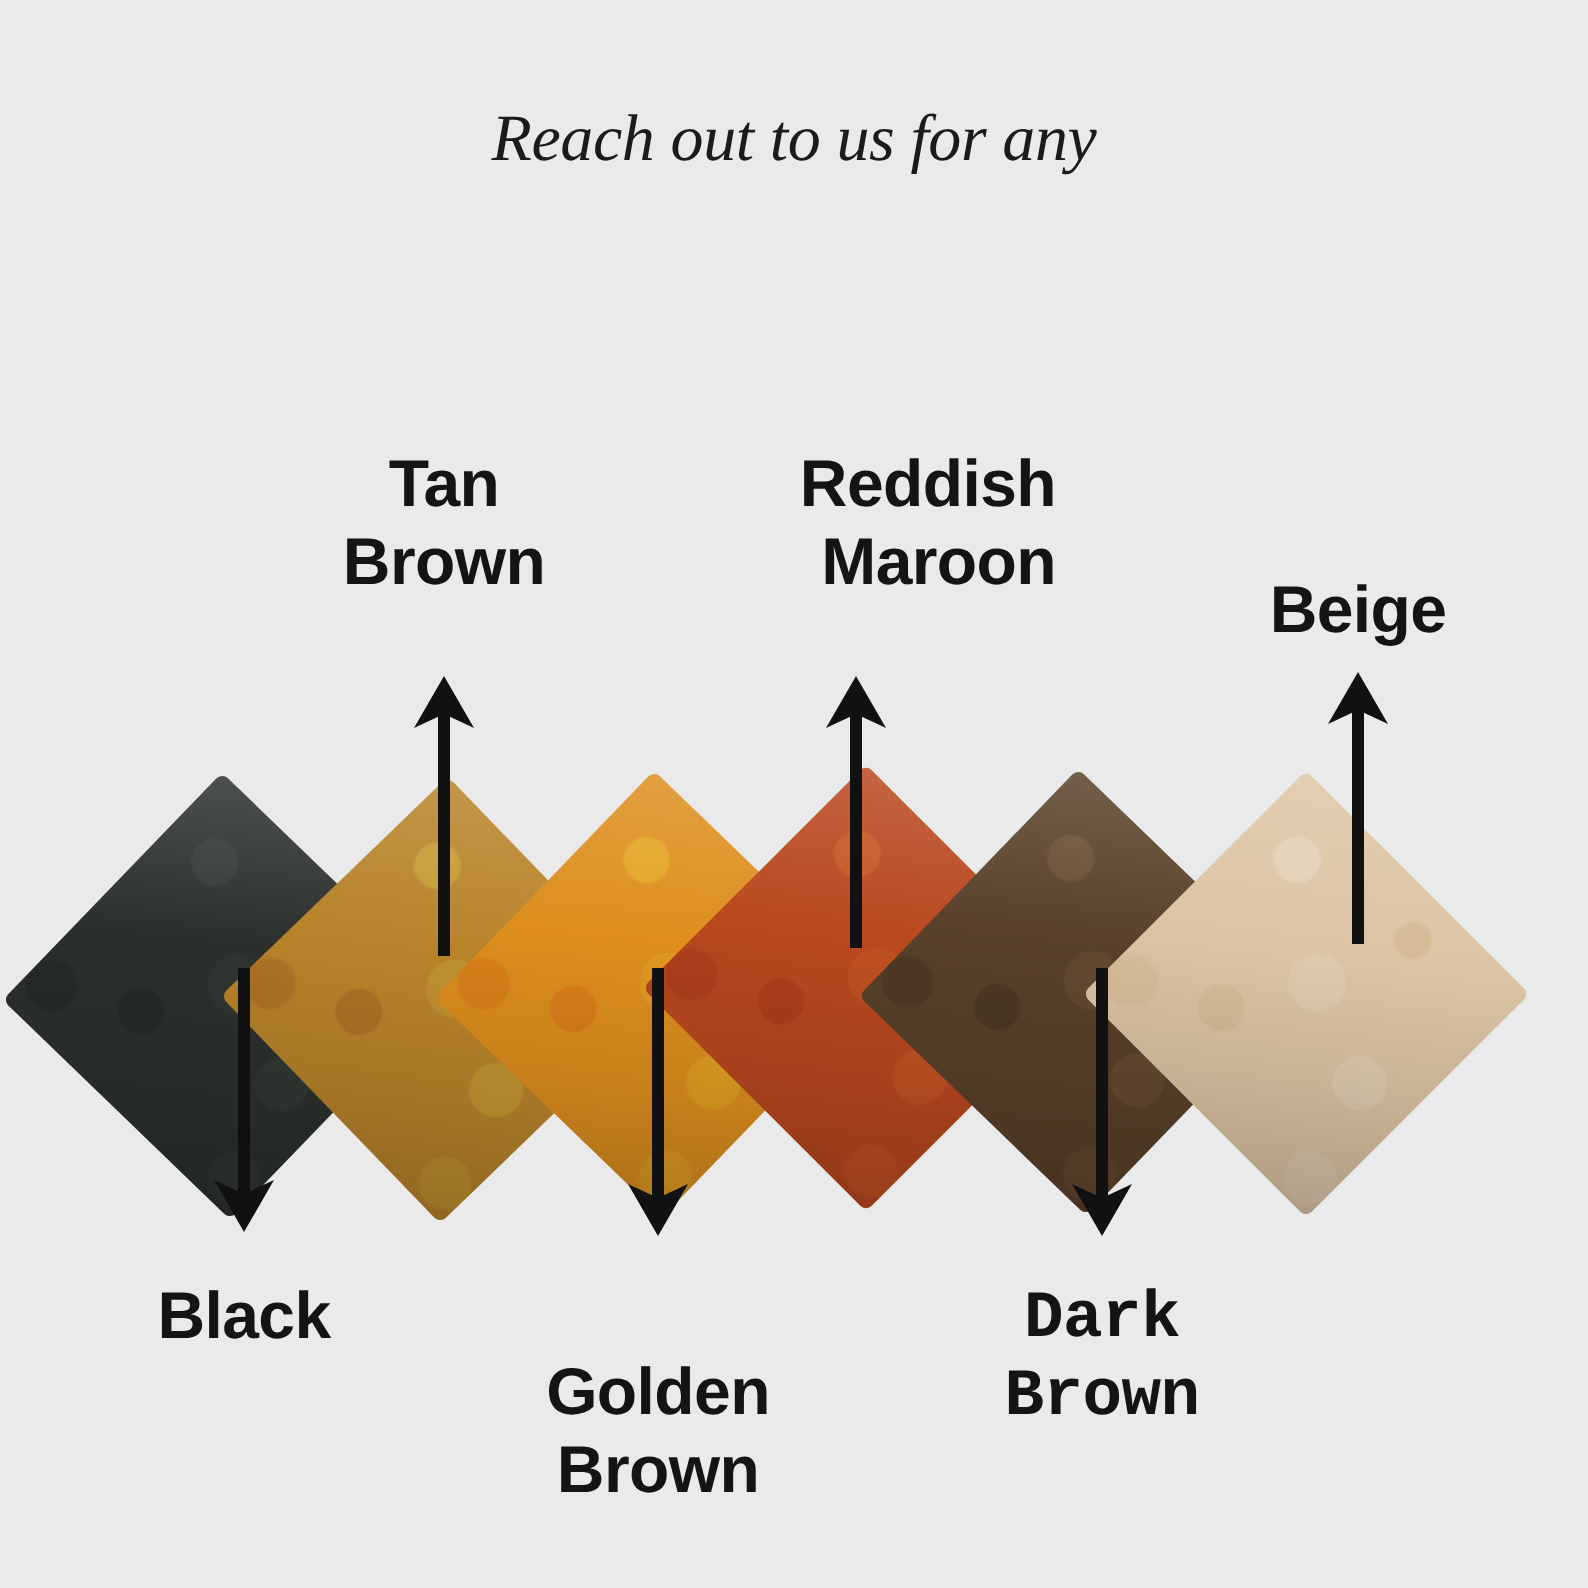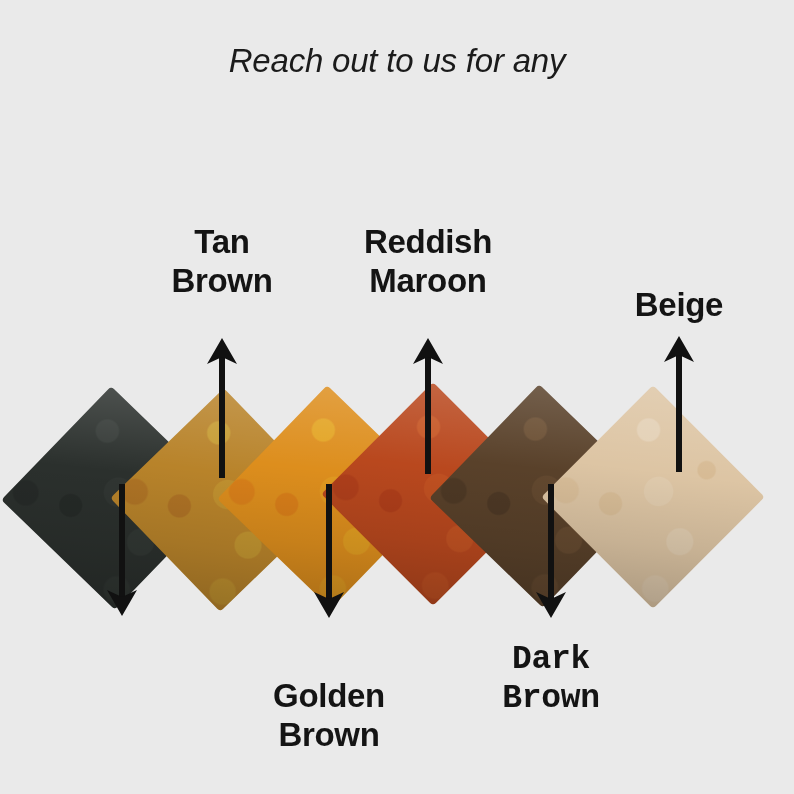--- a/index.html
+++ b/index.html
@@ -17,30 +17,30 @@
     position: relative;
     width: 794px;
     height: 794px;
     background: #eaeaea;
   }
 
   
   #heading {
     position: absolute;
     left: 0;
-    top: 36px;
+    top: 46px;
     width: 794px;
     text-align: center;
     font-style: italic;
     font-size: 33px;
     line-height: 49px;
     letter-spacing: -0.2px;
     color: #1b1b1b;
     font-weight: 400;
-    font-family: Liberation Sans, sans-serif;
+    font-family: Liberation Serif, serif;
   }
   #heading .l2 { display: block; }
 
   
   #swatch-layer {
     position: absolute;
     left: 0;
     top: 0;
     width: 794px;
     height: 794px;
@@ -147,22 +147,23 @@
       <polygon points="428,338 443,364 428,357 413,364"></polygon>
       <polygon points="679,336 694,362 679,355 664,362"></polygon>
       <polygon points="122,616 107,590 122,597 137,590"></polygon>
       <polygon points="329,618 314,592 329,599 344,592"></polygon>
       <polygon points="551,618 536,592 551,599 566,592"></polygon>
     </g>
   </svg>
 
   <div class="label top" style="left:122px; top:222px; width:200px;">Tan
 Brown</div>
-  <div class="label top" style="left:328px; top:222px; width:200px;">Reddish
+  <div class="label top" style="left:328px; top:222px; width:200px;text-align:right;">Reddish
 Maroon</div>
   <div class="label top" style="left:579px; top:245px; width:200px;margin-top:40px;">Beige</div>
 
+  <div class="label bot" style="left:22px;  top:638px; width:200px;">Black</div>
   <div class="label bot" style="left:229px; top:676px; width:200px;">Golden
 Brown</div>
   <div class="label bot" style="left:451px; top:640px; width:200px;font-family:Liberation Mono, monospace;">Dark
 Brown</div>
 
 </div>
 
 </body></html>

